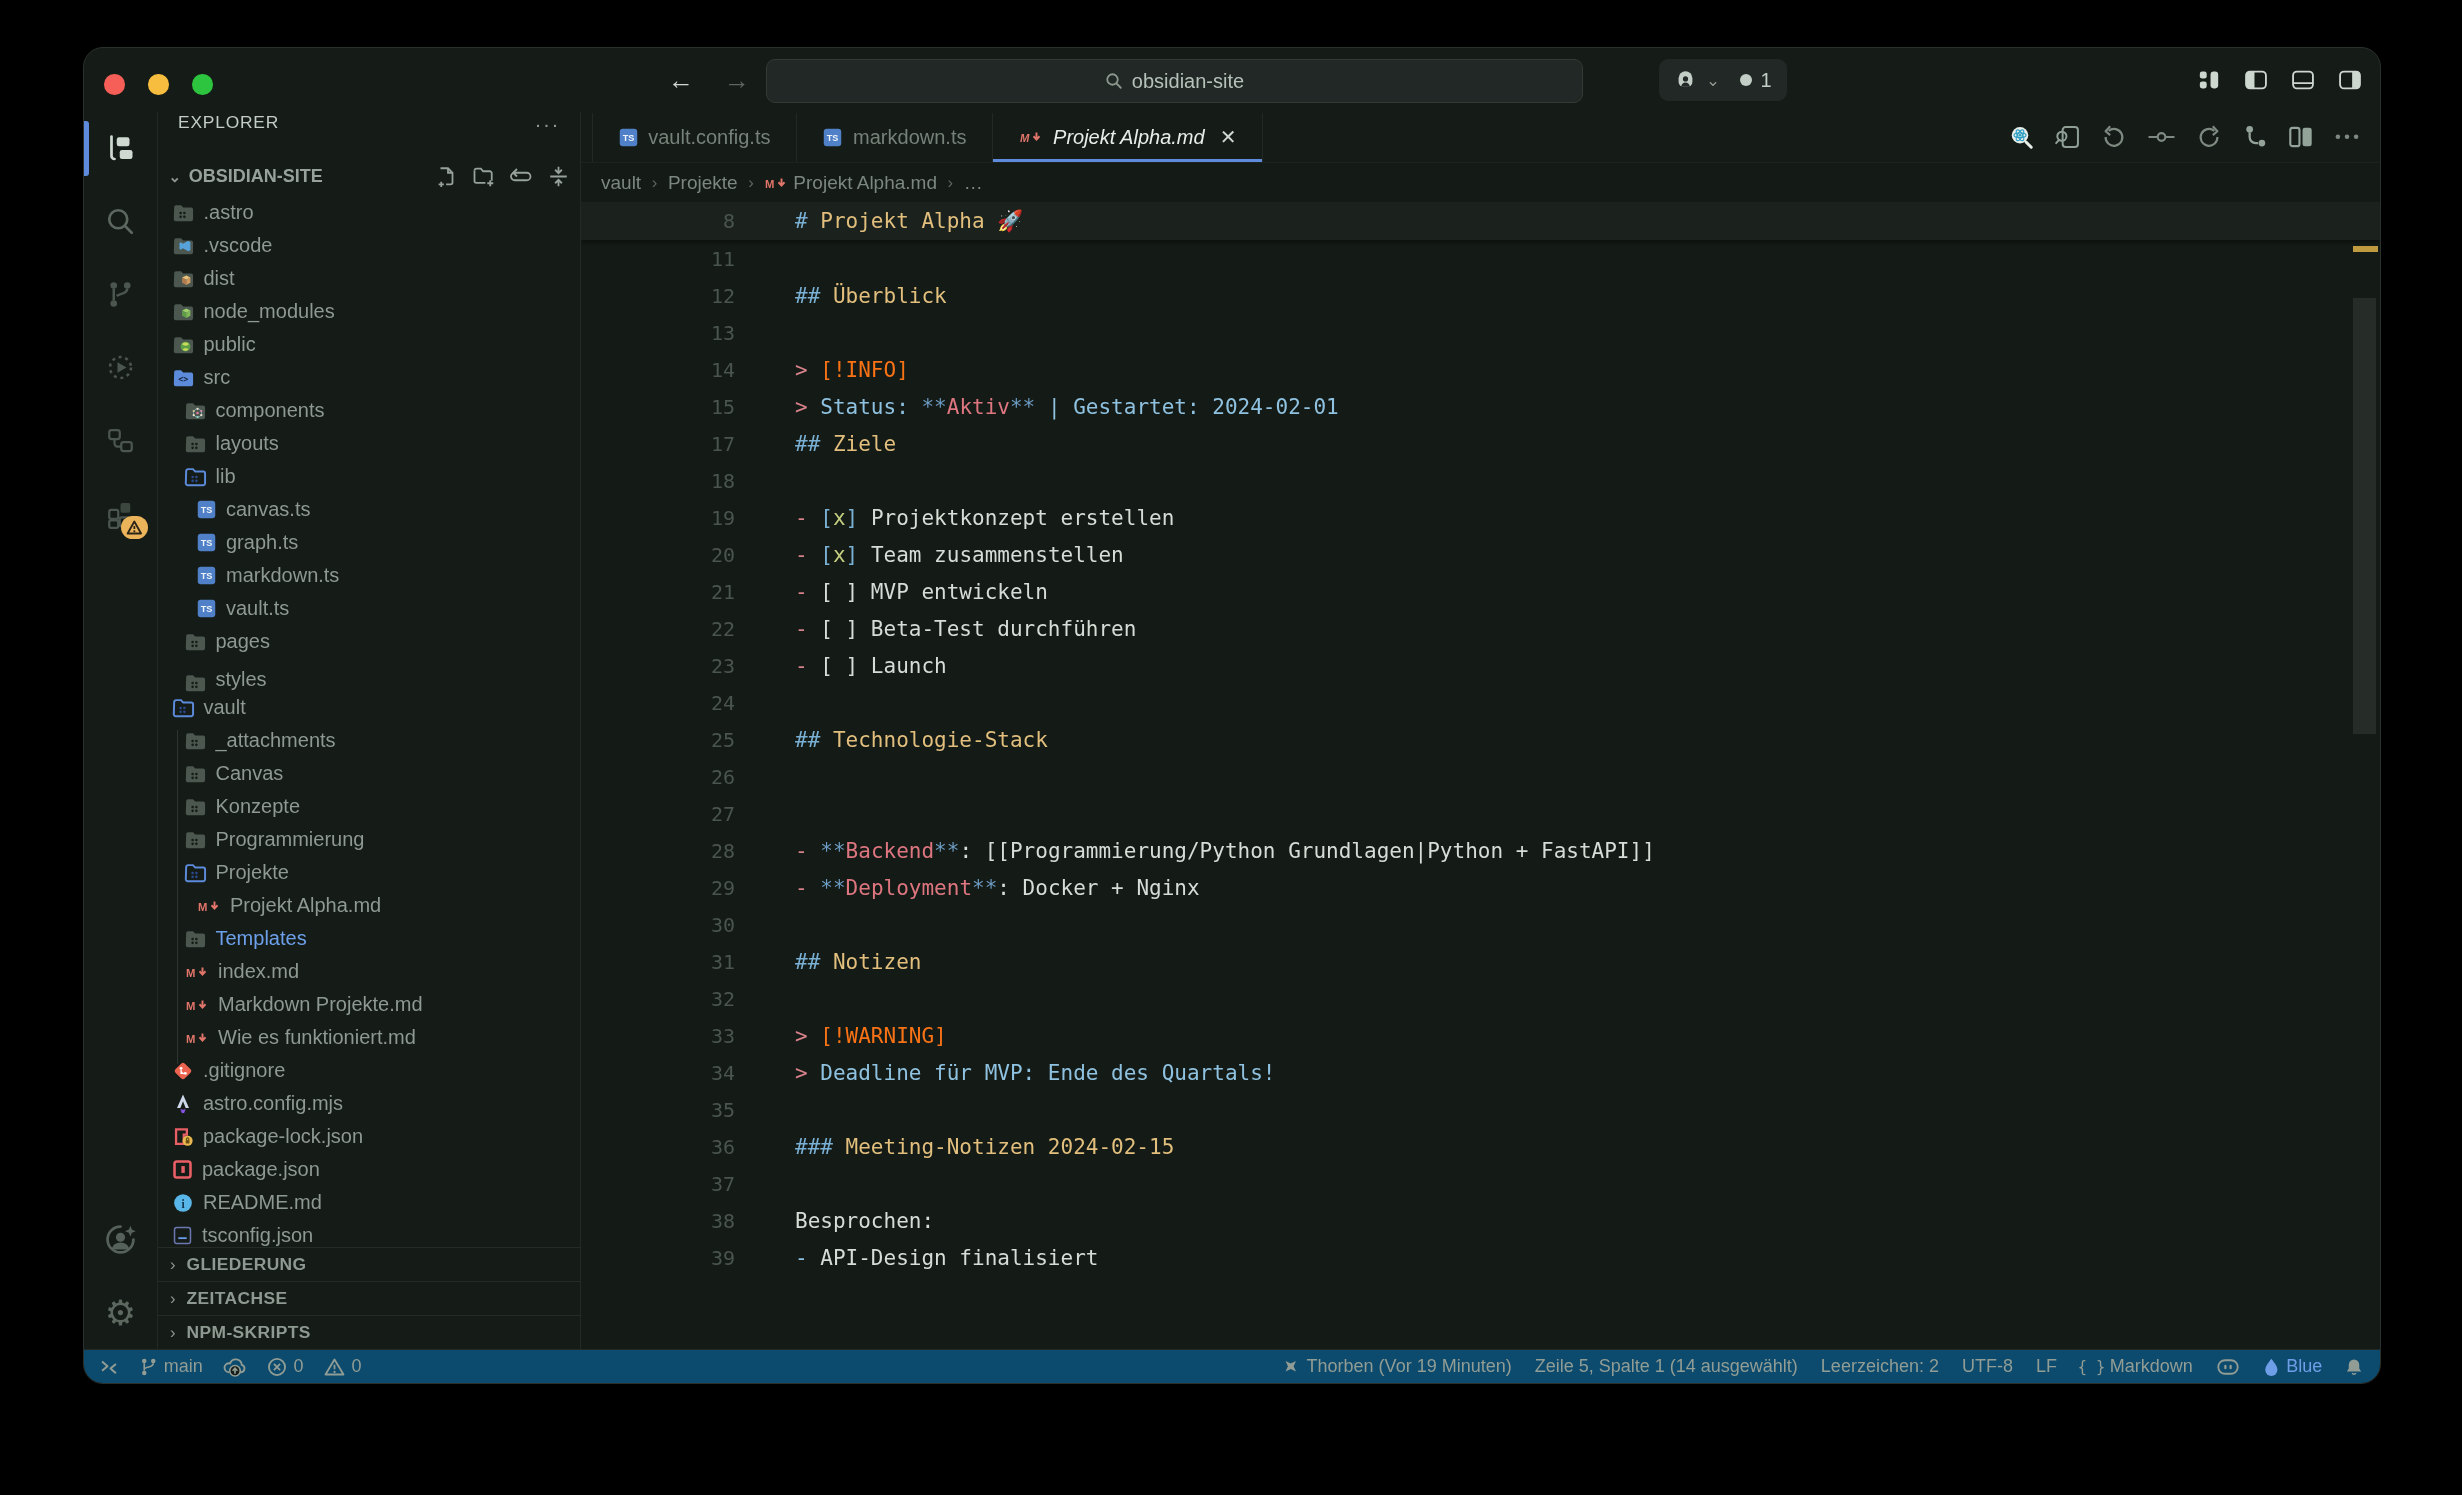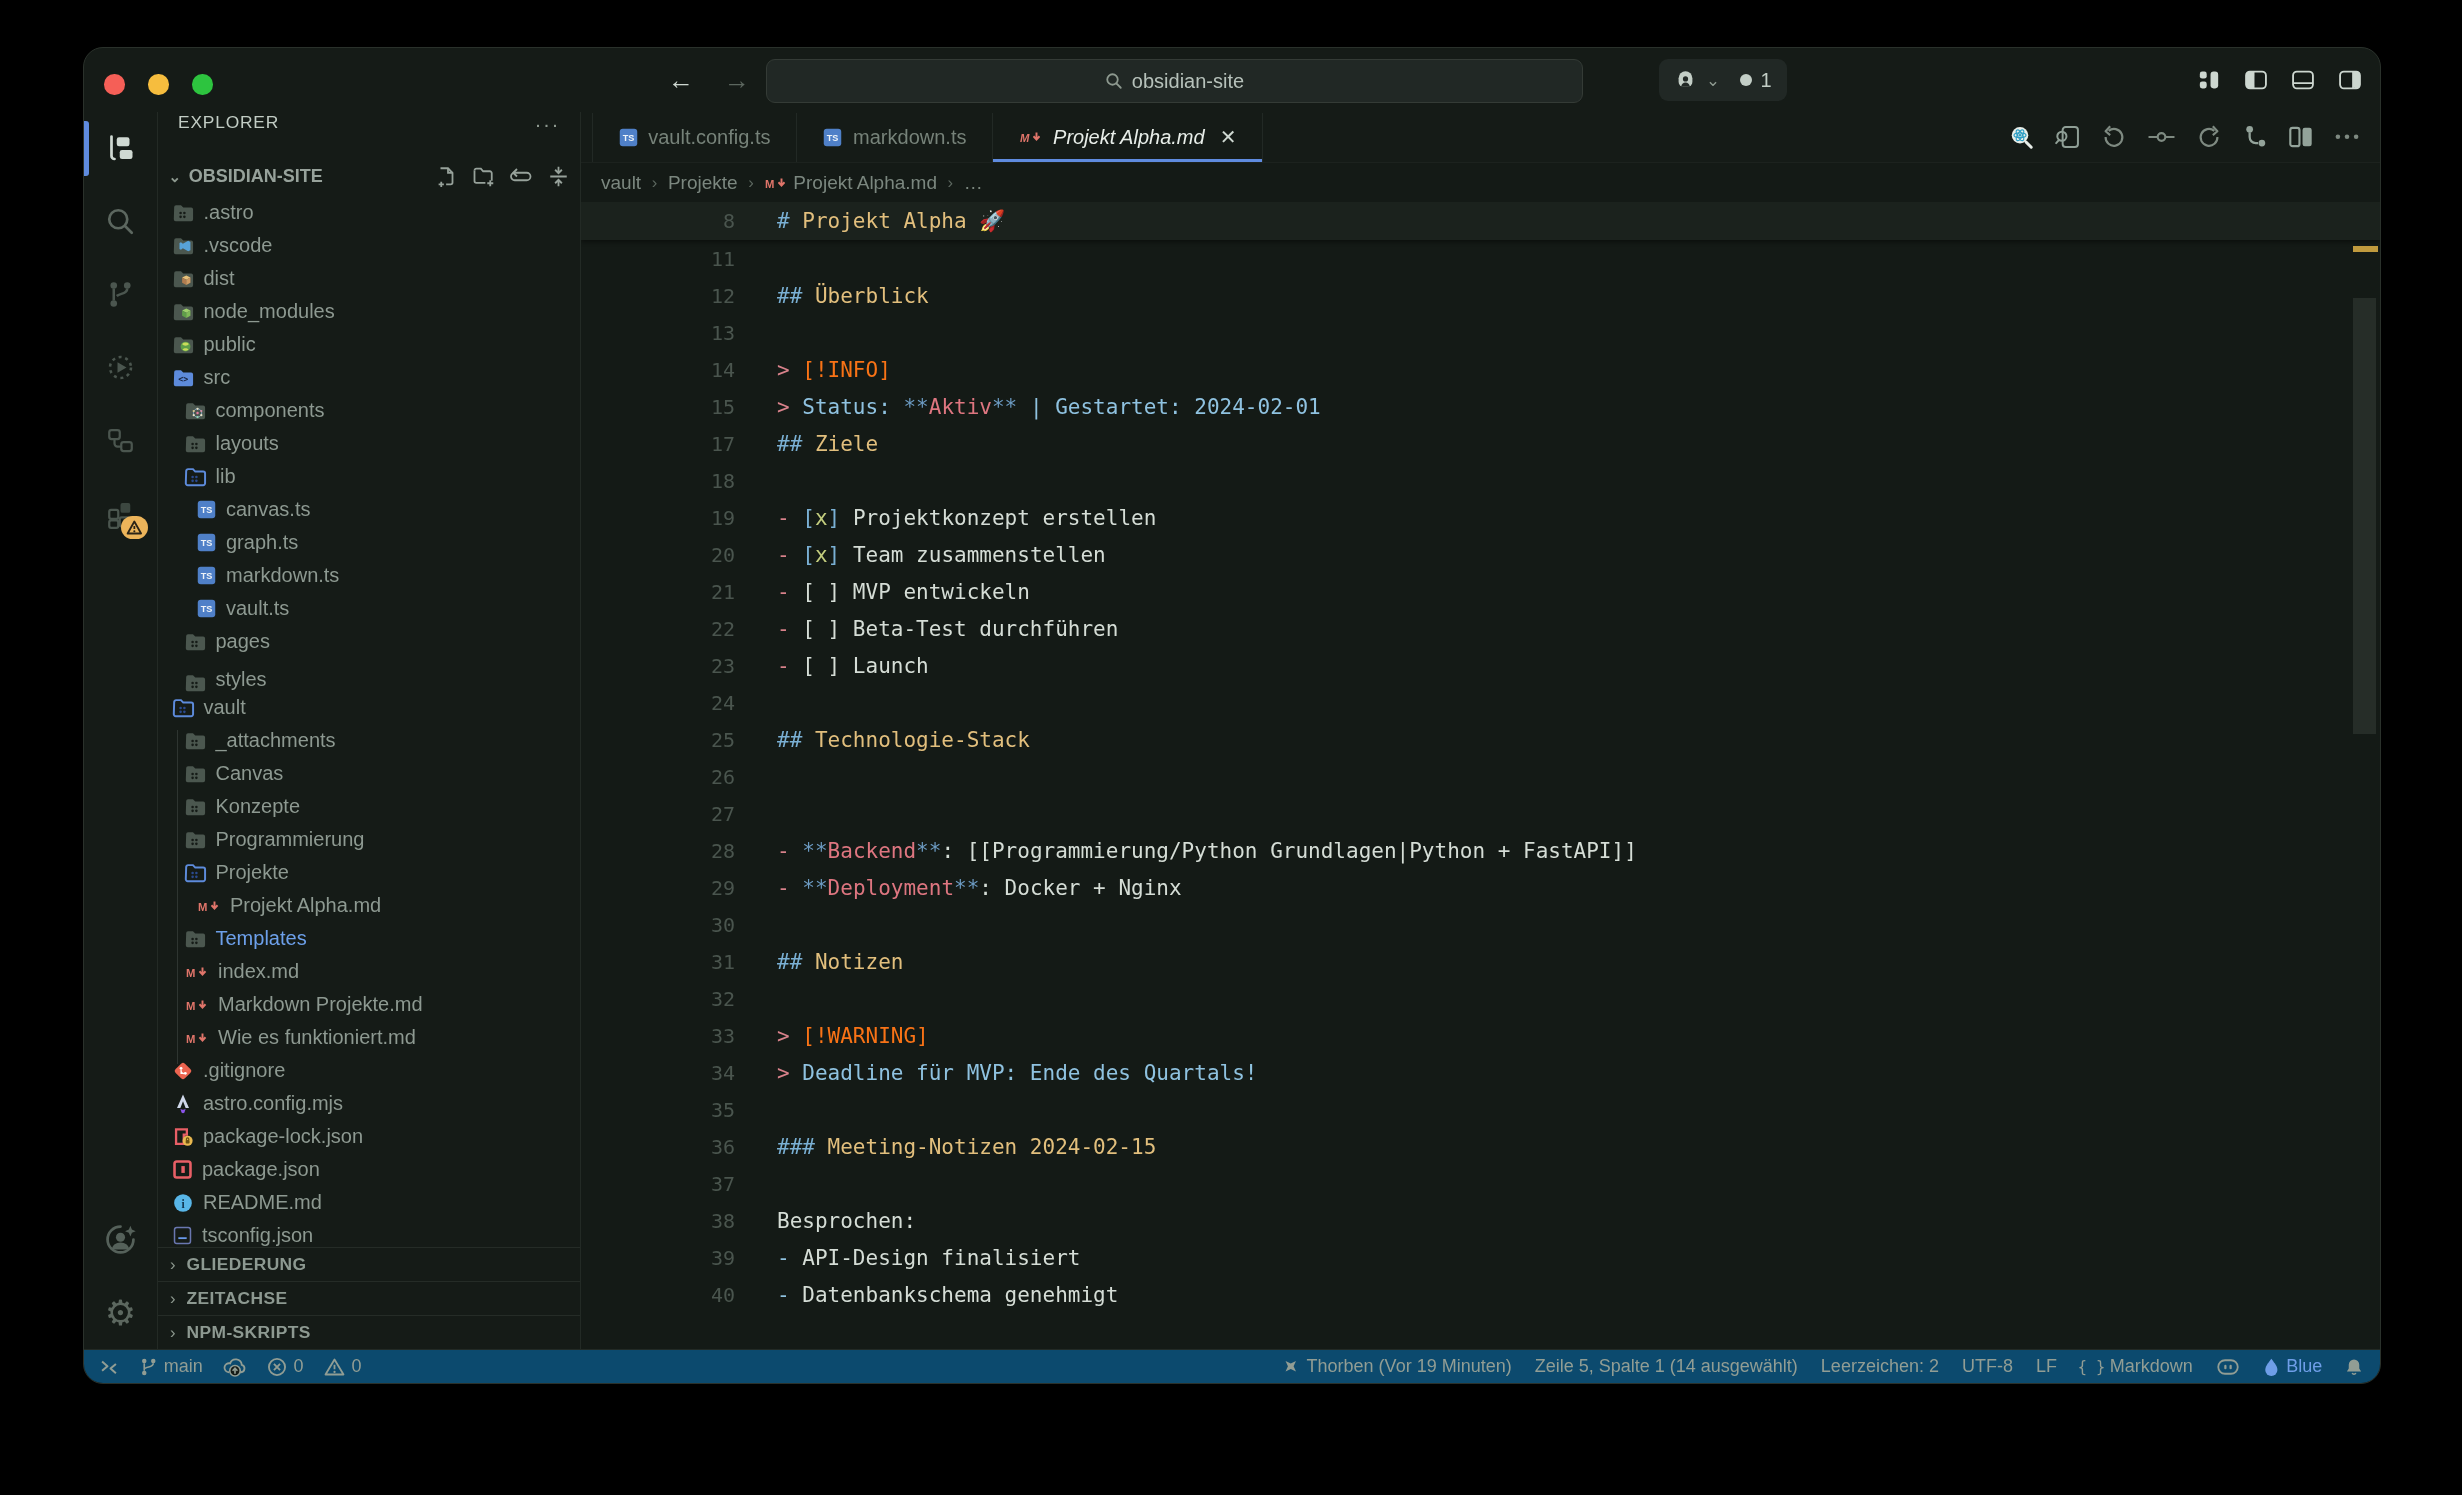--- a/index.html
+++ b/index.html
@@ -48,21 +48,21 @@
   .tab.active{color:#e8eee9;font-style:italic;}
   .tab.active::after{content:"";position:absolute;left:0;right:0;bottom:0;height:3px;background:#5f8bdf;}
   .tab .close{font-style:normal;color:#cfd9d2;font-size:20px;margin-left:4.5px}
   .tabactions{margin-left:auto;display:flex;align-items:center;gap:20px;padding-right:20px;}
   .breadcrumb{height:39px;flex:0 0 39px;display:flex;align-items:center;gap:10.6px;padding-left:20px;color:#7b877f;font-size:19px;}
   .breadcrumb .sep{color:#5c675f;font-size:16.7px}
   .content{flex:1;position:relative;overflow:hidden;font-family:"DejaVu Sans Mono",monospace;}
   .sticky{height:38px;display:flex;align-items:center;background:#1b221d;box-shadow:0 2.3px 4.5px rgba(0,0,0,.45);position:relative;z-index:2;}
   .crow{height:37px;display:flex;align-items:center;}
   .ln{width:154px;flex:0 0 154px;text-align:right;color:#4a554e;font-size:20px;}
-  .code{margin-left:42px;font-size:21px;white-space:pre;}
+  .code{margin-left:60px;font-size:21px;white-space:pre;}
   .tk-mk{color:#7ab0d4}.tk-gold{color:#e2bf7d}.tk-pink{color:#d9828b}.tk-red{color:#de7680}
   .tk-green{color:#f97316}.tk-lblue{color:#8fc2e0}.tk-bblue{color:#6d9cc4}.tk-white{color:#d5ddd6}
   .tk-xgreen{color:#c3cd7e}.tk-plain{color:#d5ddd6}
   .rulermark{position:absolute;right:2.3px;width:25px;height:6px;background:#c09a3e;top:44px;z-index:3;}
   .scrollthumb{position:absolute;right:3.8px;width:23px;top:96px;height:436px;background:#262d28;z-index:3;}
   
   .statusbar{height:33px;flex:0 0 33px;border-top:0.8px solid #232a25;display:flex;align-items:center;font-size:18px;color:#919d94;background:#0c4a6e;}
   .sb-left{display:flex;align-items:center;gap:20px;padding-left:15px;}
   .sb-right{margin-left:auto;display:flex;align-items:center;gap:23px;padding-right:16.7px;}
   .sb-item{display:flex;align-items:center;gap:6.8px;white-space:nowrap;}
@@ -845,24 +845,20 @@
               <span class="code"></span>
             </div>
             <div class="crow">
               <span class="ln">38</span>
               <span class="code"><span class="tk-white">Besprochen:</span></span>
             </div>
             <div class="crow">
               <span class="ln">39</span>
               <span class="code"><span class="tk-lblue">- </span><span class="tk-white">API-Design finalisiert</span></span>
             </div>
-            <div class="crow">
-              <span class="ln">40</span>
-              <span class="code"><span class="tk-lblue">- </span><span class="tk-white">Datenbankschema genehmigt</span></span>
-            </div>
             <div class="crow"></div>
           </div>
         <div class="rulermark"></div>
         <div class="scrollthumb"></div>
       </div>
     </div>
   </div>
 
   <div class="statusbar">
     <div class="sb-left" id="sb-left">

